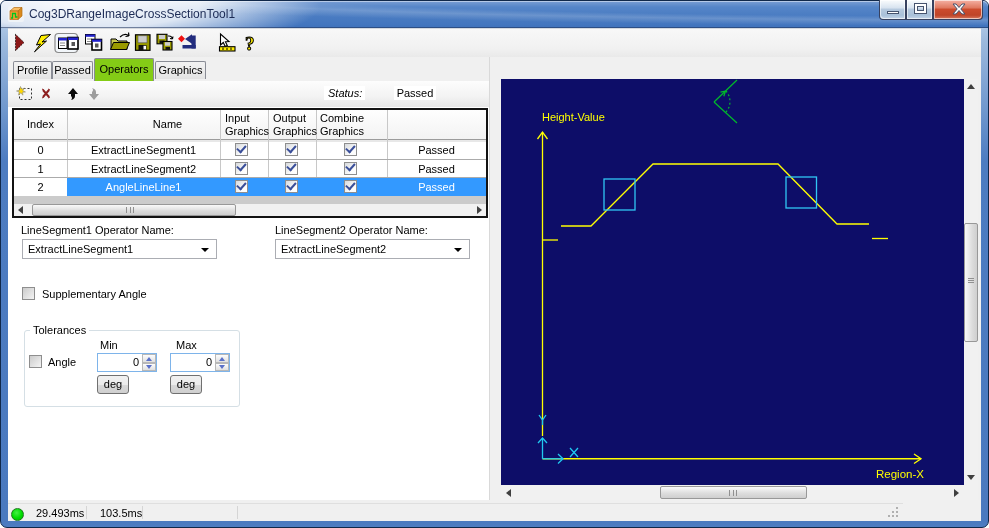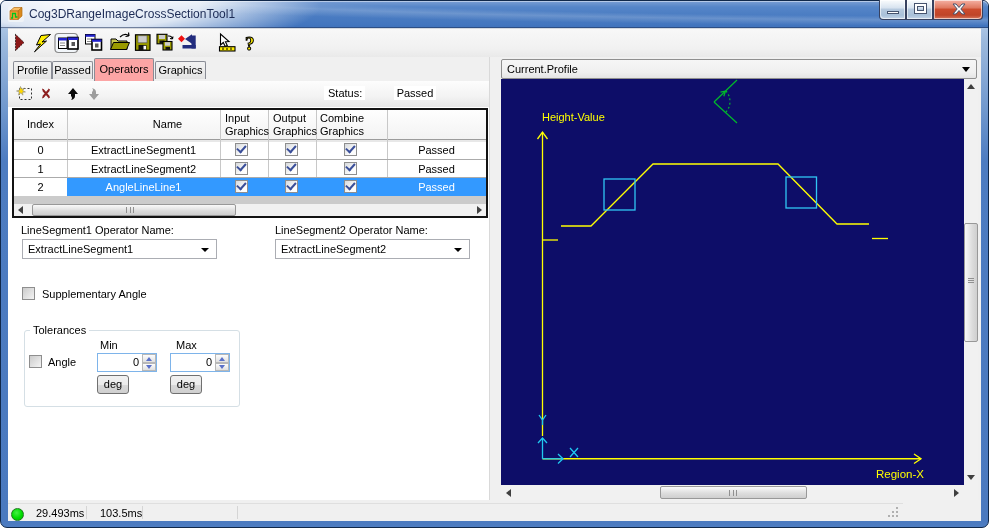--- a/index.html
+++ b/index.html
@@ -26,21 +26,21 @@
   #btnmin .inner { border-radius:0 0 0 4px; }
   #btnmax  { left:27px; width:27px; background:linear-gradient(#fafcfd 0%, #d9e4f0 40%, #b6c9de 50%, #a9c0d9 80%, #c6d6e8 100%); }
   #btnclose{ left:54px; width:50px; background:linear-gradient(#f5b1a4 0%, #e07a62 40%, #cc4b2d 50%, #bf4528 80%, #d87a60 100%); border-radius:0 0 4px 0; }
   #btnclose .inner { border-radius:0 0 4px 0; }
   
   #client { left:8px; top:28px; width:973px; height:493px; background:#f0f0f0; overflow:hidden; }
   #toolbar { left:0; top:0; width:973px; height:29px; background:linear-gradient(#f8f8f8, #f1f1f1 70%, #e9e9e9); box-shadow:inset 0 1px 0 #d4d8de; }
   
   .tab { position:absolute; border:1px solid #898c95; border-bottom:none; border-radius:2px 2px 0 0;
     background:linear-gradient(#f2f2f2, #ebebeb 60%, #e2e2e2); text-align:center; }
-  .tab.active { background:#fca5a5; }
+  .tab.active { background:#84cc16; }
   
   #lpanel { left:0; top:53px; width:481px; height:419px; background:#fff; }
   
   #grid { left:4px; top:27px; width:476px; height:110px; background:#fff; border:2px solid #131313; }
   .col { position:absolute; top:0; bottom:0; border-right:1px solid #c8c8c8; }
   .hdr { background:linear-gradient(#fefefe,#f3f3f3); }
   .cell { position:absolute; height:18px; line-height:18px; overflow:hidden; }
   .rowline { position:absolute; left:0; right:0; height:1px; background:#ababab; }
   .gcb { position:absolute; top:2px; width:13px; height:13px; background:linear-gradient(135deg,#d7dadd, #fdfdfd 70%); border:1px solid #8e8e8e; }
   .gcb::after { content:""; position:absolute; left:1.2px; top:0.8px; width:7px; height:4.2px; border-left:2.3px solid #3a4f9a; border-bottom:2.3px solid #3a4f9a; transform:rotate(-48deg); }
@@ -181,21 +181,21 @@
       </g>
 
       <path d="M27 4 L33 11 M33 4 L27 11" stroke="#8c1d1d" stroke-width="2" fill="none"></path>
       <path d="M26 3 L28 4 M32 3 L34 4 M26 12 L28 11 M32 12 L34 11" stroke="#8c1d1d" stroke-width="1"></path>
 
       <path d="M52 8 L57 2 L62 8 L59 8 L59 10 Q59 13 55 14 Q57 12 55 10 L55 8 Z" fill="#0a0a0a"></path>
 
       <path d="M73 8 L78 14 L83 8 L80 8 L80 6 Q80 3 76 2 Q78 4 76 6 L76 8 Z" fill="#9d9d9d"></path>
     </svg>
     <div class="abs" style="left:316px;top:5px;width:41px;height:14px;background:#fff;"></div>
-    <div class="abs" style="left:320px;top:5px;height:14px;line-height:14px;">Status:</div>
+    <div class="abs" style="left:320px;top:5px;height:14px;line-height:14px;font-style:italic;">Status:</div>
     <div class="abs" style="left:386px;top:5px;width:42px;height:14px;background:#fff;text-align:center;line-height:14px;">Passed</div>
 
     <div id="grid" class="abs">
 
       <div class="abs hdr" style="left:0;top:0;width:472px;height:29px;"></div>
       <div class="abs" style="left:0;top:29px;width:472px;height:1px;background:#9c9c9c;"></div>
       <div class="abs" style="left:0;top:30px;width:472px;height:2px;background:#e8e8e8;"></div>
 
       <div class="col" style="left:52.5px;width:1px;background:#c8c8c8;border:none;"></div>
       <div class="col" style="left:205.5px;width:1px;background:#c8c8c8;border:none;"></div>
@@ -295,23 +295,20 @@
           <rect x="10" y="10" width="2" height="2"></rect>
           <rect x="10" y="6" width="2" height="2"></rect>
           <rect x="10" y="2" width="2" height="2"></rect>
           <rect x="6" y="10" width="2" height="2"></rect>
           <rect x="6" y="6" width="2" height="2"></rect>
           <rect x="2" y="10" width="2" height="2"></rect>
         </g>
     </svg>
   </div>
 
-  <div class="abs" style="left:493px;top:31px;width:476px;height:20px;background:linear-gradient(#f6f6f6,#efefef 70%,#e4e4e4);border:1px solid #8f8f8f;border-radius:2px;line-height:18px;padding-left:5px;">Current.Profile
-    <span style="position:absolute;right:6px;top:7px;width:0;height:0;border-left:4.5px solid transparent;border-right:4.5px solid transparent;border-top:5px solid #000;"></span>
-  </div>
   <div id="plot" class="abs">
     <svg width="463" height="406" viewBox="0 0 463 406">
 
       <line x1="41.5" y1="53" x2="41.5" y2="357" stroke="#ffff00" stroke-width="1.3"></line>
       <path d="M36.5 60 L41.5 53 L46.5 60" fill="none" stroke="#ffff00" stroke-width="1.3"></path>
       <text x="41" y="42" fill="#ffff00" font-size="11">Height-Value</text>
 
       <line x1="42" y1="161" x2="57" y2="161" stroke="#ffff00" stroke-width="1.3"></line>
 
       <polyline points="60,147 90,147 152,85 277,85 336,145 368,145" fill="none" stroke="#ffff00" stroke-width="1.3"></polyline>

